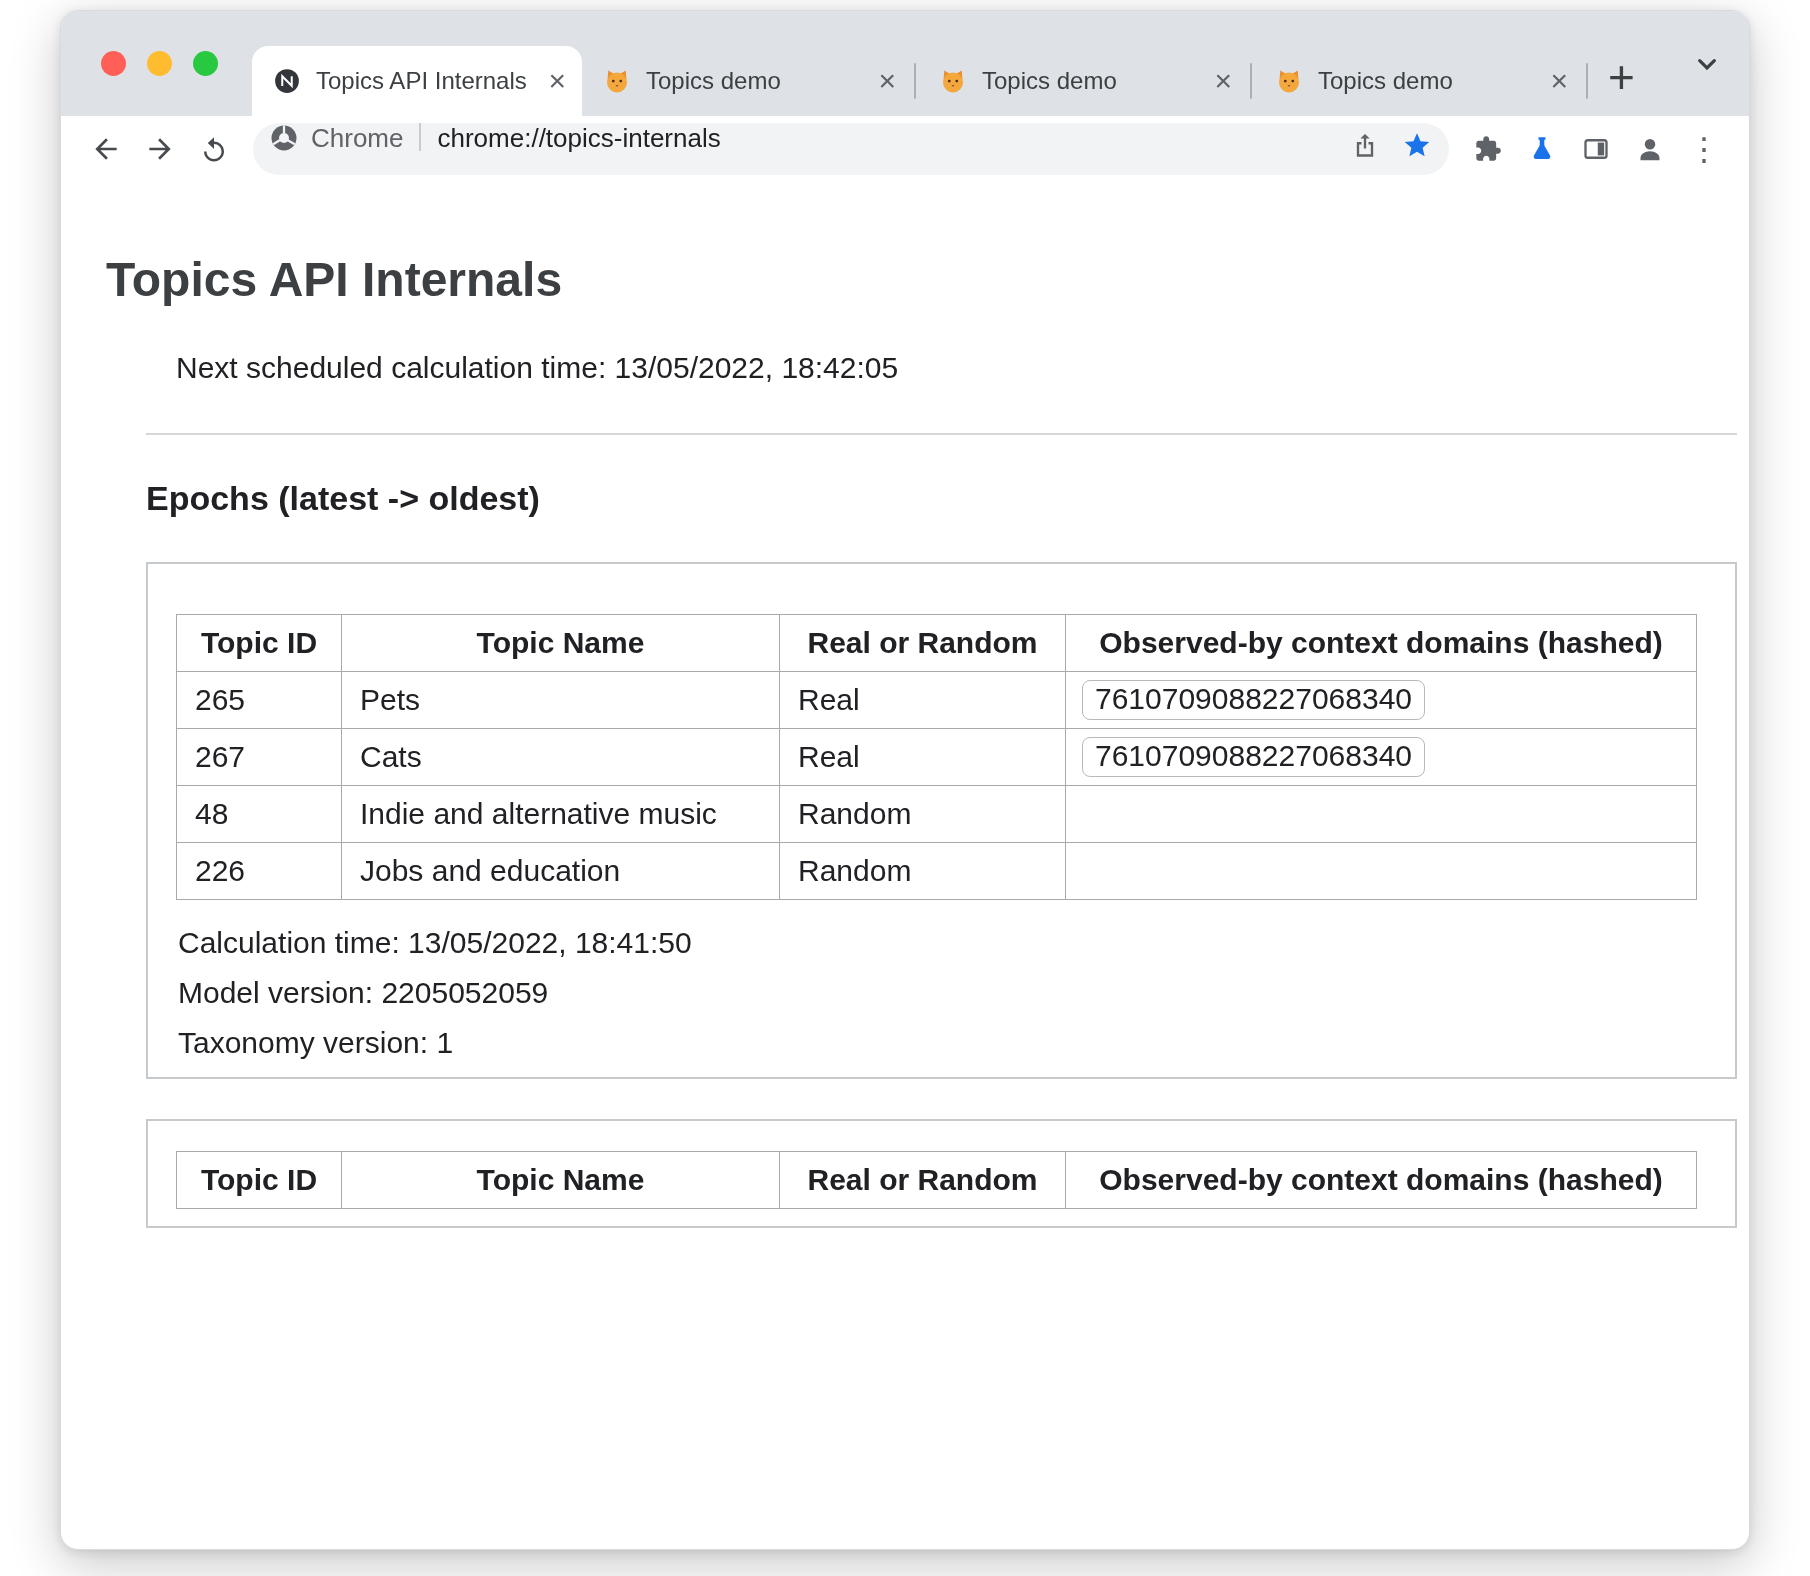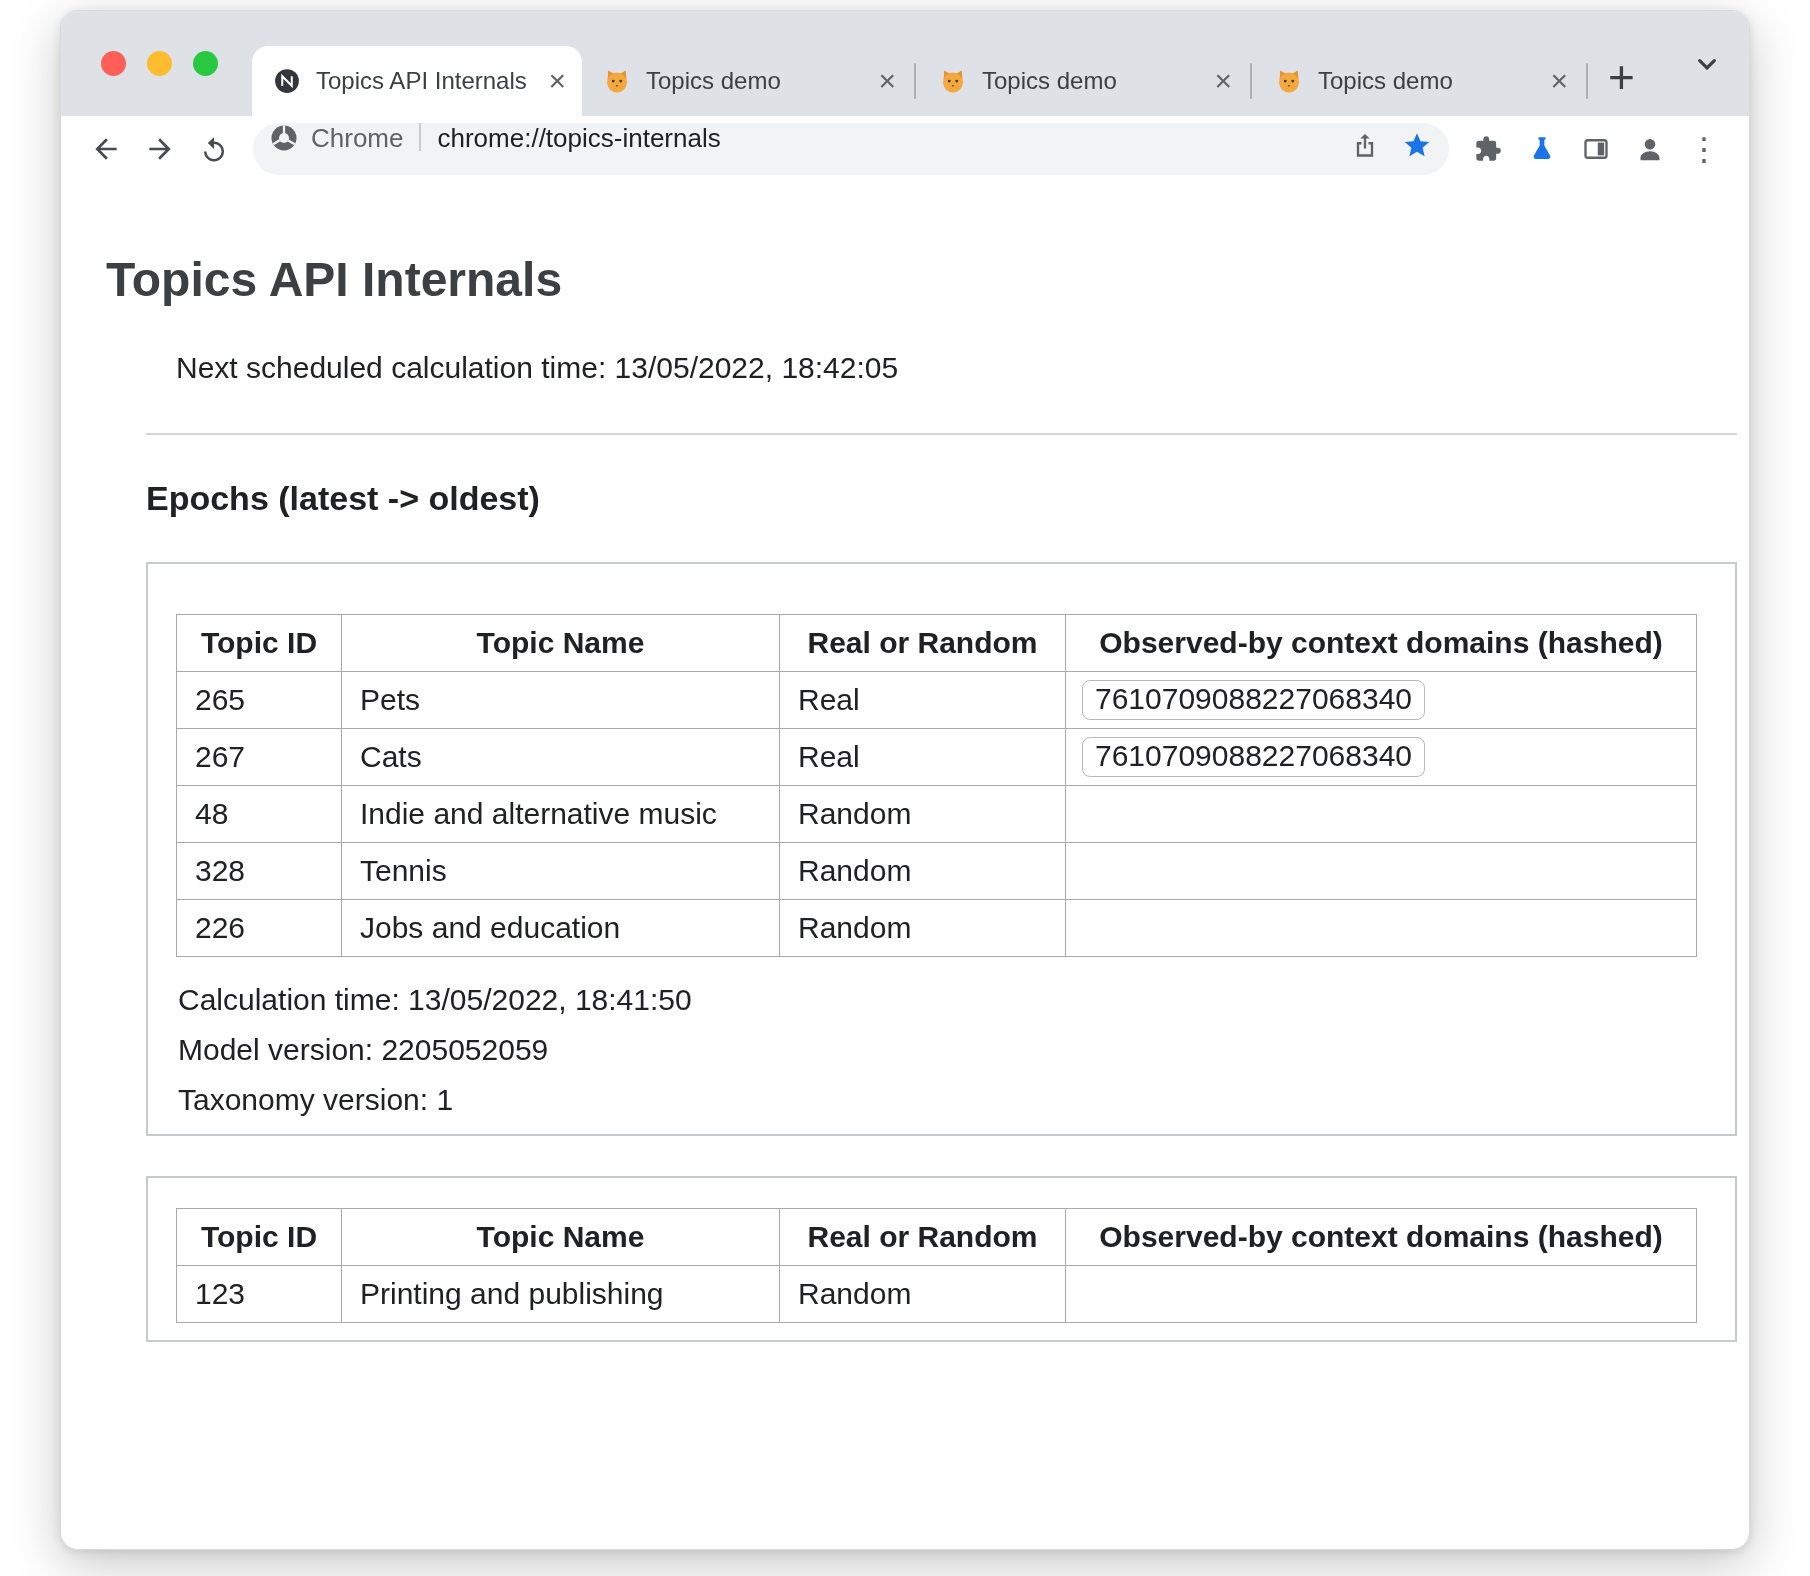--- a/index.html
+++ b/index.html
@@ -252,26 +252,20 @@
             <td>Real</td>
             <td class="hash-cell"><span class="hash">7610709088227068340</span></td>
           </tr>
           <tr>
             <td>48</td>
             <td>Indie and alternative music</td>
             <td>Random</td>
             <td></td>
           </tr>
           <tr>
-            <td>328</td>
-            <td>Tennis</td>
-            <td>Random</td>
-            <td></td>
-          </tr>
-          <tr>
             <td>226</td>
             <td>Jobs and education</td>
             <td>Random</td>
             <td></td>
           </tr>
         </tbody>
           </table>
         <p class="meta">Calculation time: 13/05/2022, 18:41:50</p>
         <p class="meta">Model version: 2205052059</p>
         <p class="meta">Taxonomy version: 1</p>
@@ -285,24 +279,18 @@
               <col style="width:286px">
               <col style="width:631px">
             </colgroup>
           <tbody>
               <tr>
             <th>Topic ID</th>
             <th>Topic Name</th>
             <th>Real or Random</th>
             <th>Observed-by context domains (hashed)</th>
           </tr>
-          <tr>
-            <td>123</td>
-            <td>Printing and publishing</td>
-            <td>Random</td>
-            <td></td>
-          </tr>
         </tbody>
           </table>
       </div>
     </div>
   </div>
 </div>
 
 </body></html>

